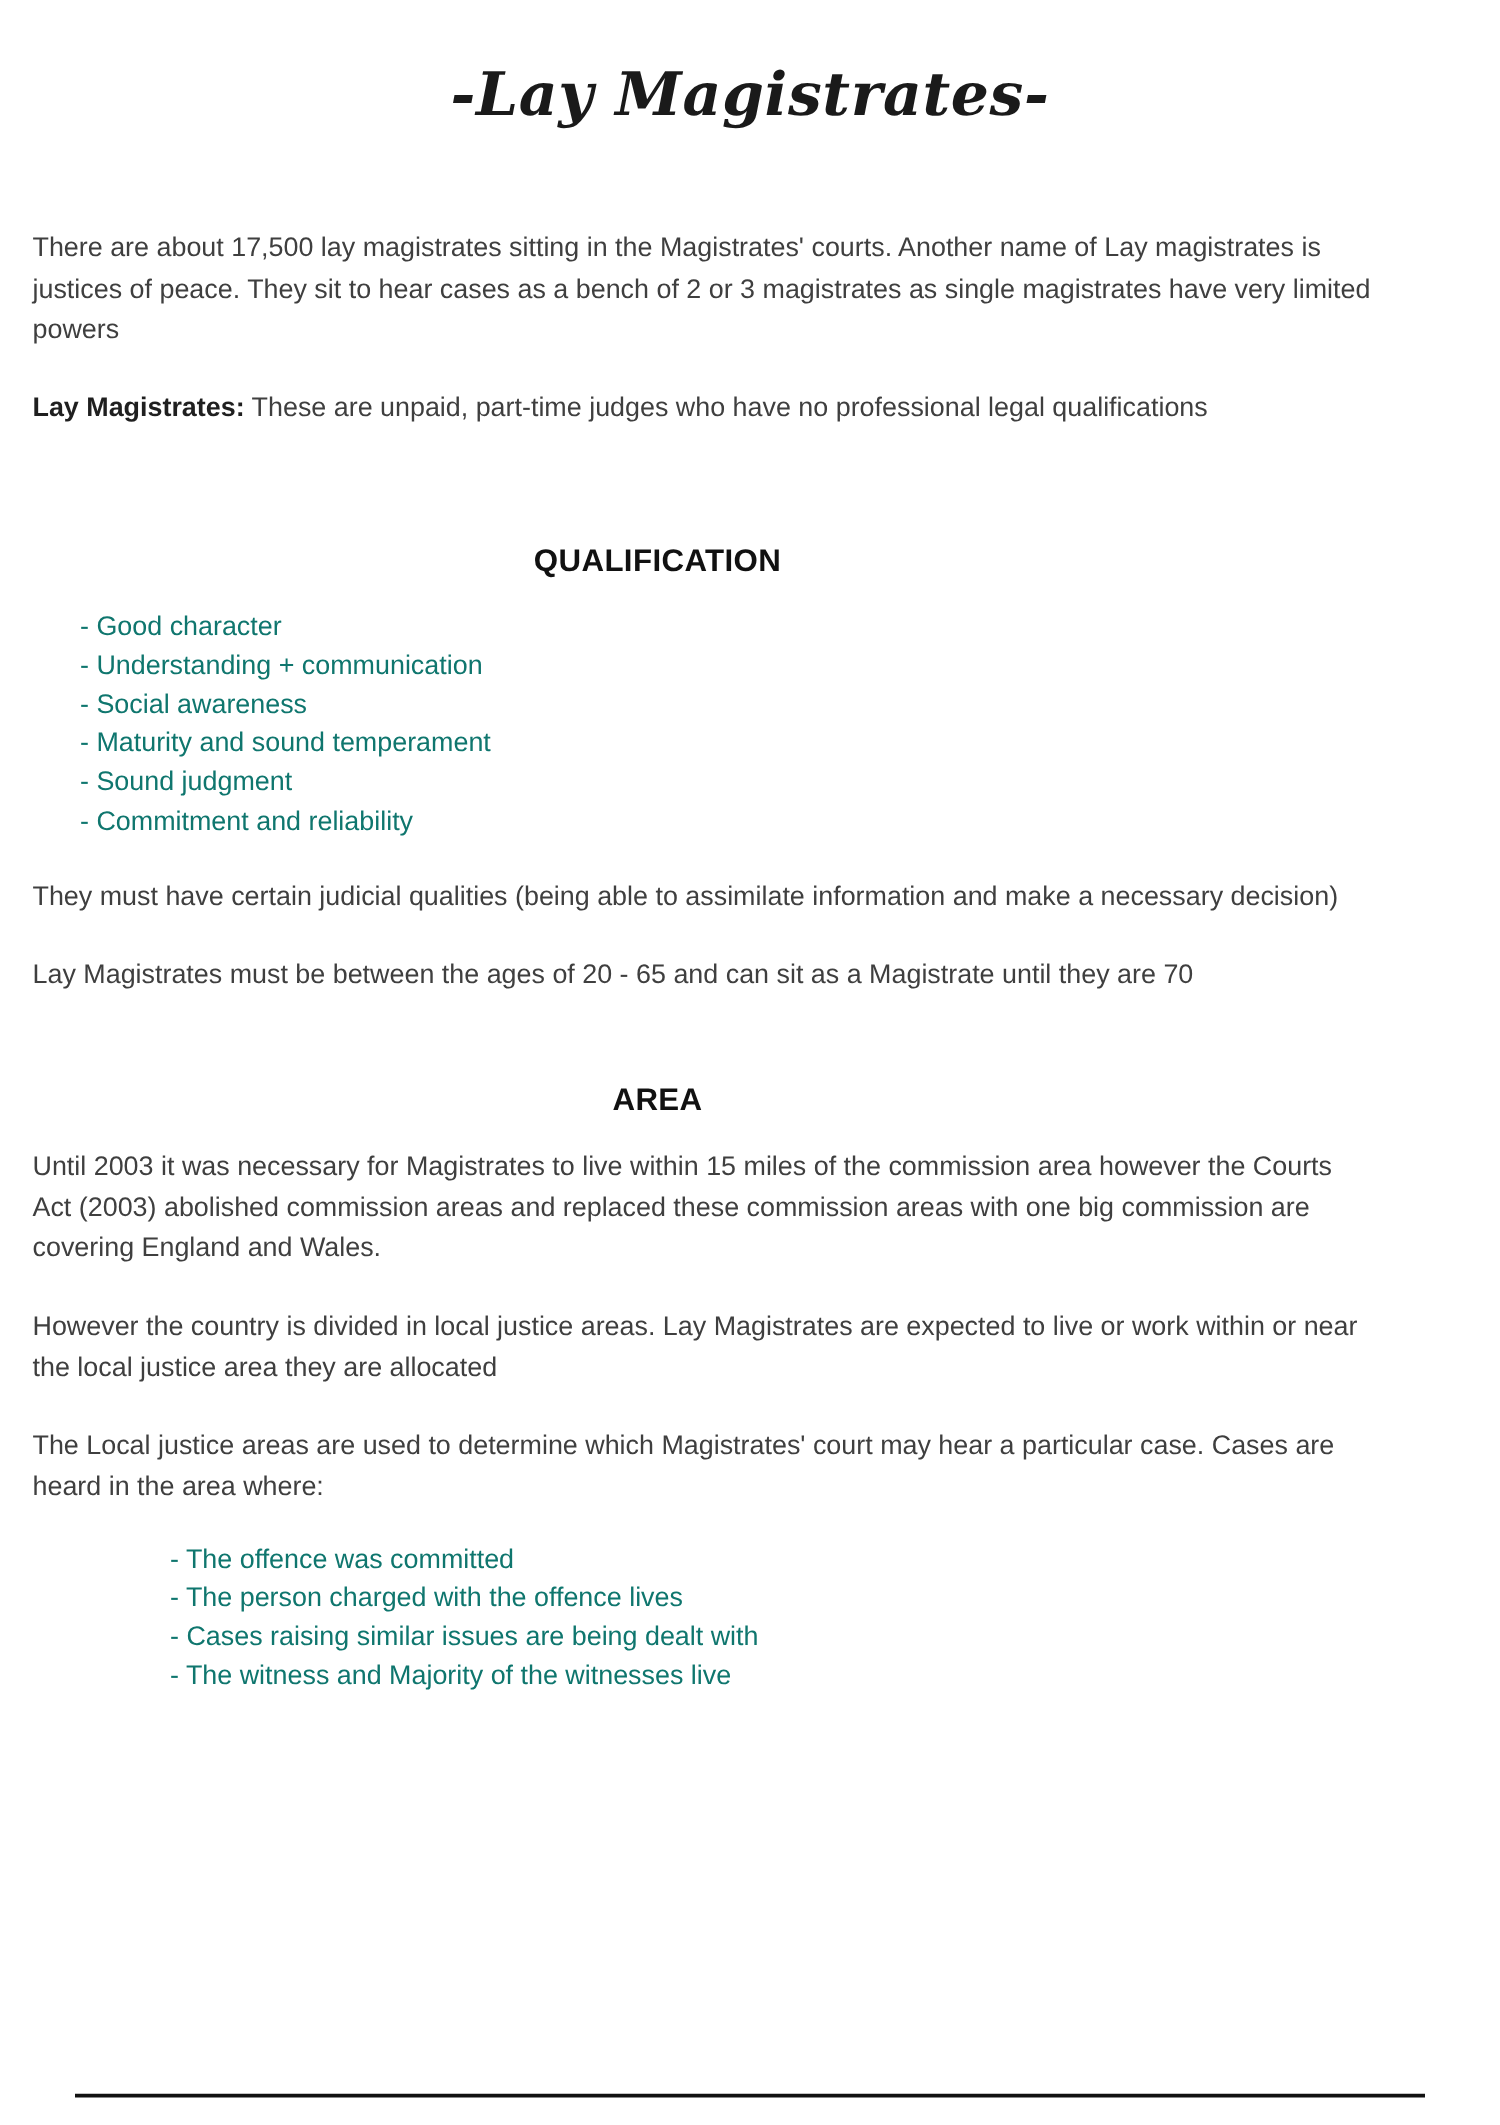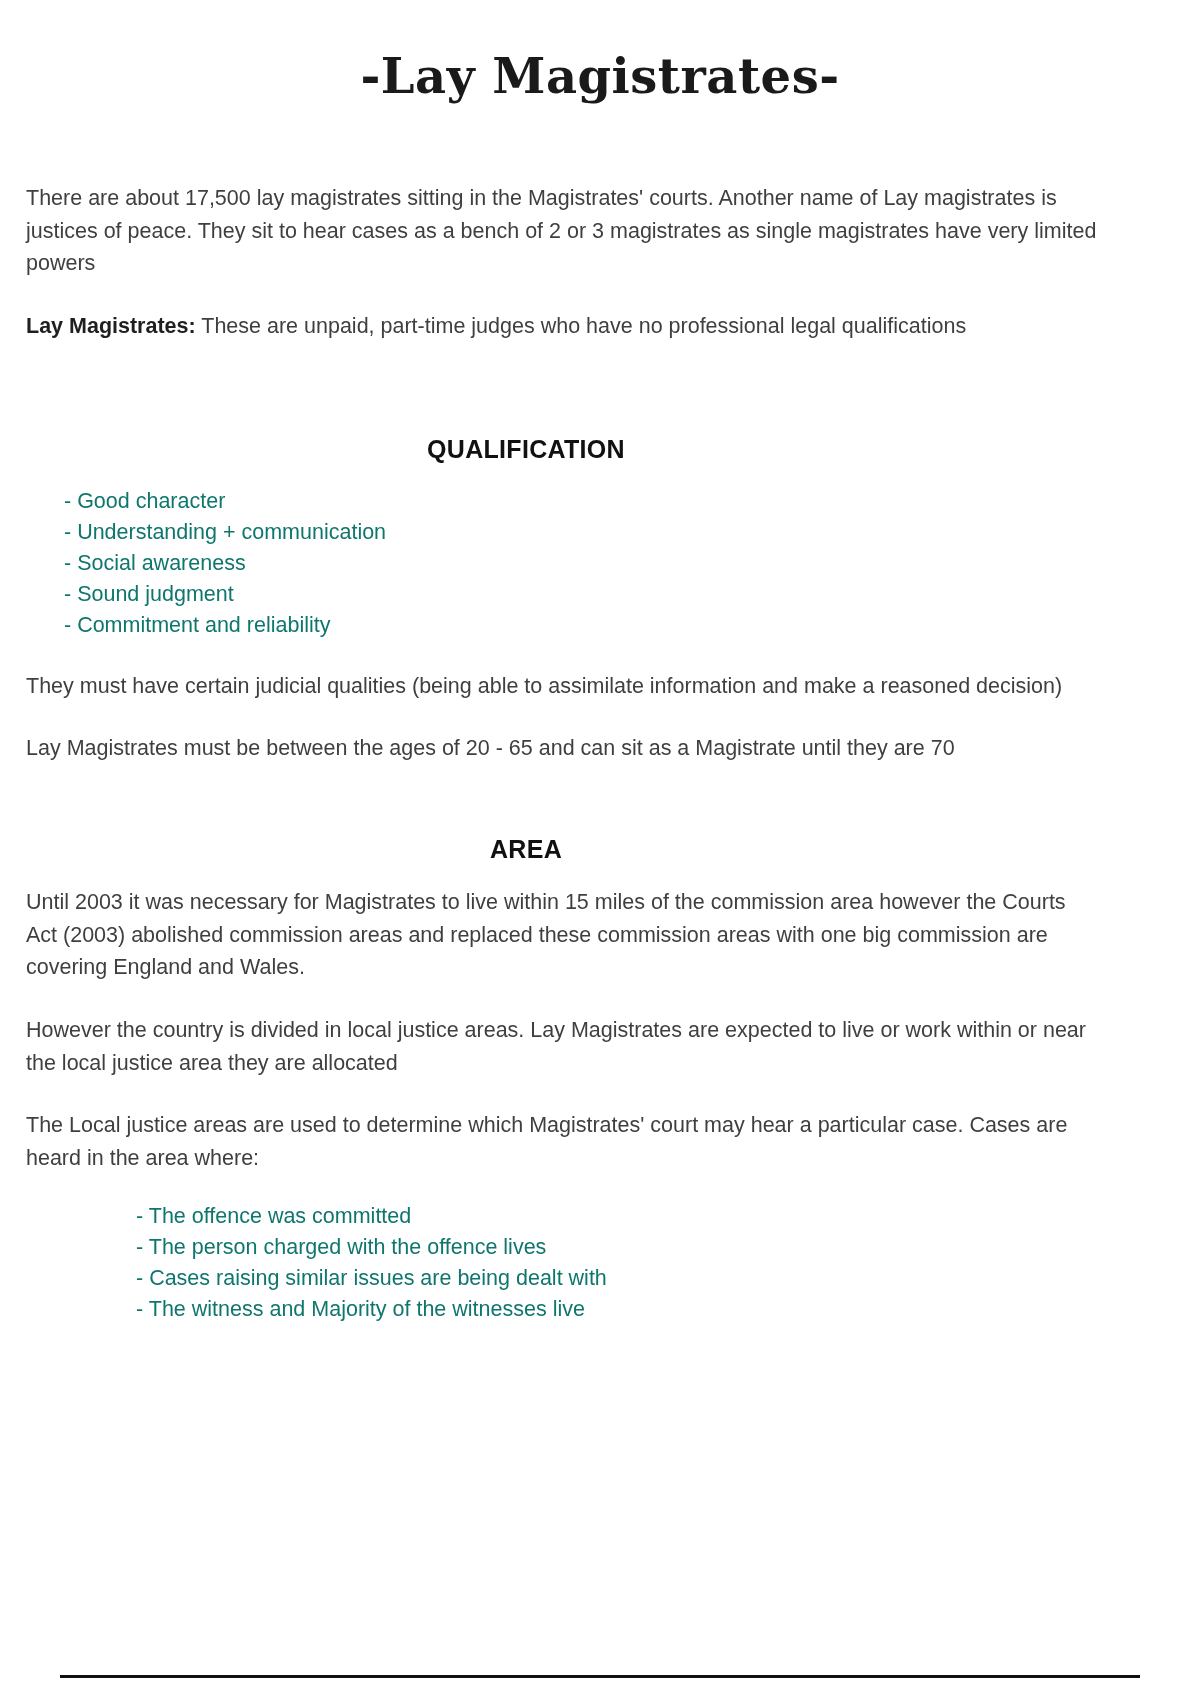--- a/index.html
+++ b/index.html
@@ -17,20 +17,21 @@
   }
   .page {
     width: 1200px;
     height: 1700px;
     box-sizing: border-box;
     padding: 30px 100px 0 26px;
     position: relative;
   }
   .doc-title {
     font-family: "DejaVu Serif", serif;
+    font-style: italic;
     font-weight: 700;
     font-size: 48px;
     text-align: center;
     color: #1a1a1a;
     letter-spacing: 0.5px;
     margin: 18px 0 0 0;
     padding-left: 74px;
   }
   .body-wrap {
     margin-top: 78px;
@@ -102,25 +103,26 @@
 
     <div class="spacer-lg"></div>
 
     <h2 class="section">QUALIFICATION</h2>
 
 
     <ul class="bullets">
       <li>- Good character</li>
       <li>- Understanding + communication</li>
       <li>- Social awareness</li>
+      <li>- Maturity and sound temperament</li>
       <li>- Sound judgment</li>
       <li>- Commitment and reliability</li>
     </ul>
 
-    <p class="para">They must have certain judicial qualities (being able to assimilate information and make a reasoned decision)</p>
+    <p class="para">They must have certain judicial qualities (being able to assimilate information and make a necessary decision)</p>
 
     <p class="para">Lay Magistrates must be between the ages of 20 - 65 and can sit as a Magistrate until they are 70</p>
 
     <div class="spacer-md"></div>
 
     <h2 class="section">AREA</h2>
 
     <p class="para">Until 2003 it was necessary for Magistrates to live within 15 miles of the commission area however the Courts Act (2003) abolished commission areas and replaced these commission areas with one big commission are covering England and Wales.</p>
 
     <p class="para">However the country is divided in local justice areas. Lay Magistrates are expected to live or work within or near the local justice area they are allocated</p>

